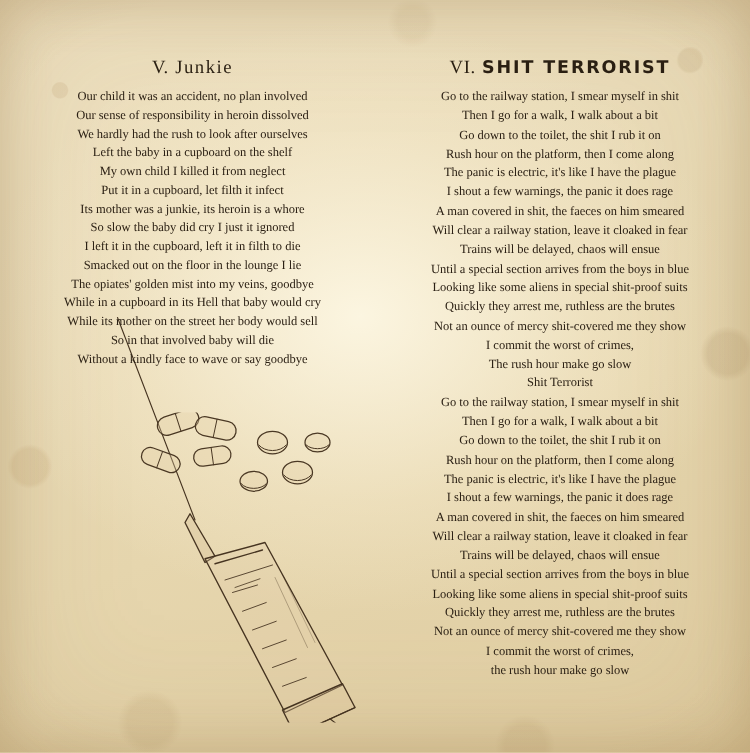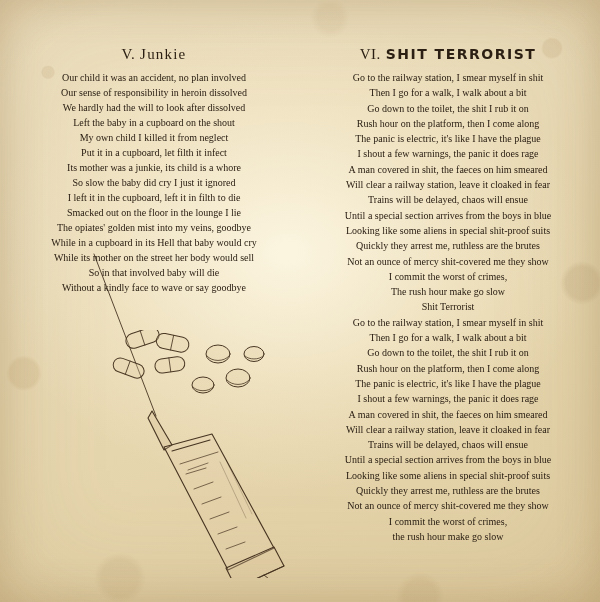--- a/index.html
+++ b/index.html
@@ -187,25 +187,25 @@
   </svg>
 
   <div class="col col-left">
     <h2 class="heading">
       <span class="num">V.</span>
       <span>Junkie</span>
     </h2>
     <div class="lines">
       <div class="line">Our child it was an accident, no plan involved</div>
       <div class="line">Our sense of responsibility in heroin dissolved</div>
-      <div class="line">We hardly had the will to look after dissolved</div>
-      <div class="line">Left the baby in a cupboard on the shout</div>
+      <div class="line">We hardly had the rush to look after ourselves</div>
+      <div class="line">Left the baby in a cupboard on the shelf</div>
       <div class="line">My own child I killed it from neglect</div>
       <div class="line">Put it in a cupboard, let filth it infect</div>
-      <div class="line">Its mother was a junkie, its child is a whore</div>
+      <div class="line">Its mother was a junkie, its heroin is a whore</div>
       <div class="line">So slow the baby did cry I just it ignored</div>
       <div class="line">I left it in the cupboard, left it in filth to die</div>
       <div class="line">Smacked out on the floor in the lounge I lie</div>
       <div class="line">The opiates' golden mist into my veins, goodbye</div>
       <div class="line">While in a cupboard in its Hell that baby would cry</div>
       <div class="line">While its mother on the street her body would sell</div>
       <div class="line">So in that involved baby will die</div>
       <div class="line">Without a kindly face to wave or say goodbye</div>
     </div>
   </div>

